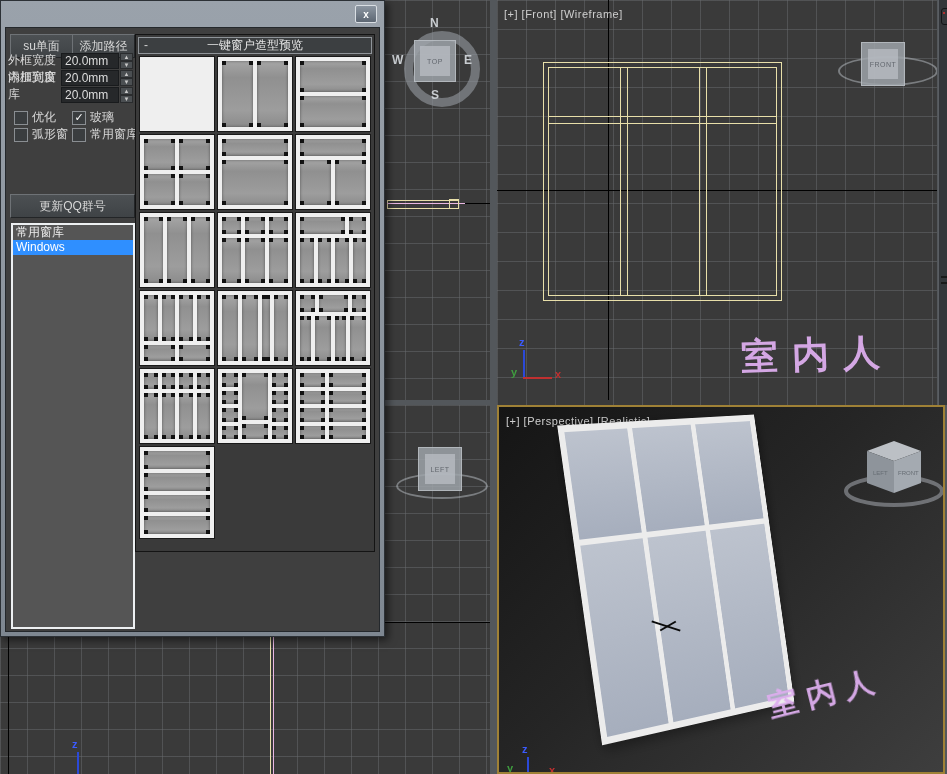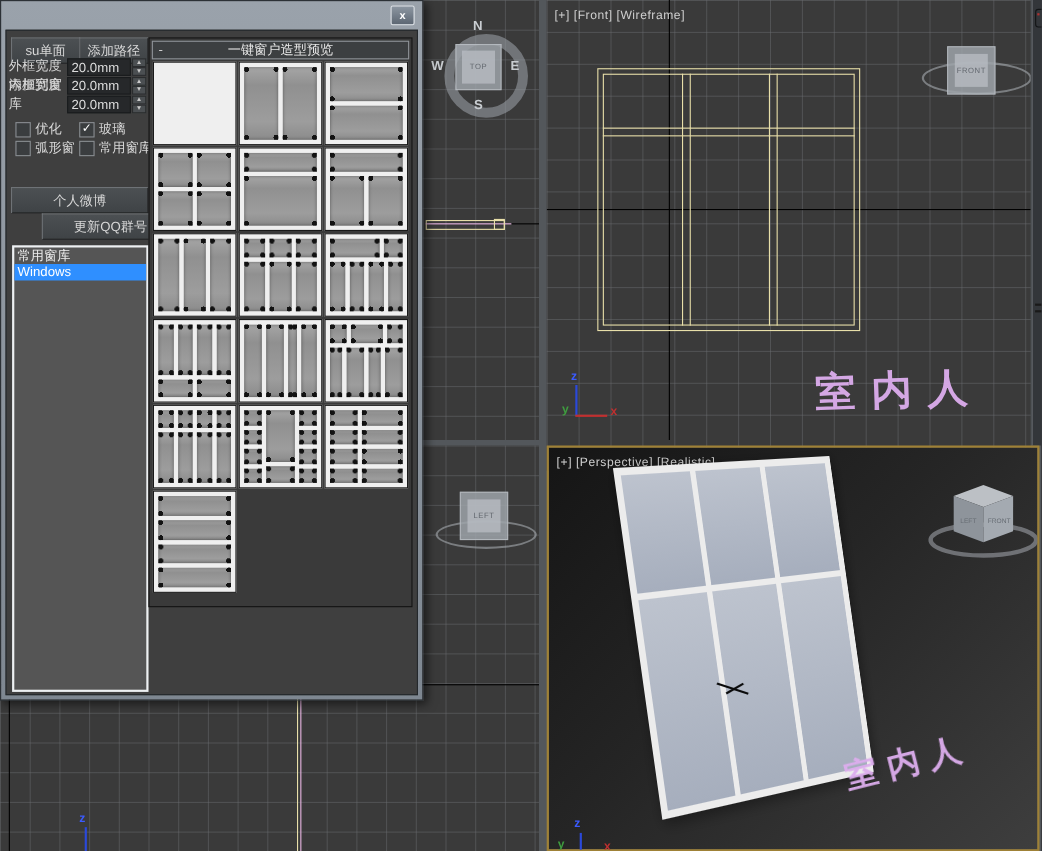--- a/index.html
+++ b/index.html
@@ -250,22 +250,21 @@
       </div>
       <div class="cbrow" style="left:8px;top:98px;">
         <span class="cb"></span>
         <span>弧形窗</span>
       </div>
       <div class="cbrow" style="left:66px;top:98px;">
         <span class="cb"></span>
         <span>常用窗库</span>
       </div>
 
-      <div class="btn" style="left:4px;top:142px;width:123px;height:22px;">个人微博</div>
-      <div class="btn" style="left:4px;top:166px;width:123px;height:22px;margin-left:28px;">更新QQ群号</div>
+      <div class="btn" style="left:4px;top:166px;width:123px;height:22px;">更新QQ群号</div>
 
       <div class="list" id="library-list">
           <div class="li">常用窗库</div>
           <div class="li sel">Windows</div>
         </div>
 
       <div class="rollout">
         <div class="rollhead">
           <span class="dash">-</span>
           <span>一键窗户造型预览</span>

